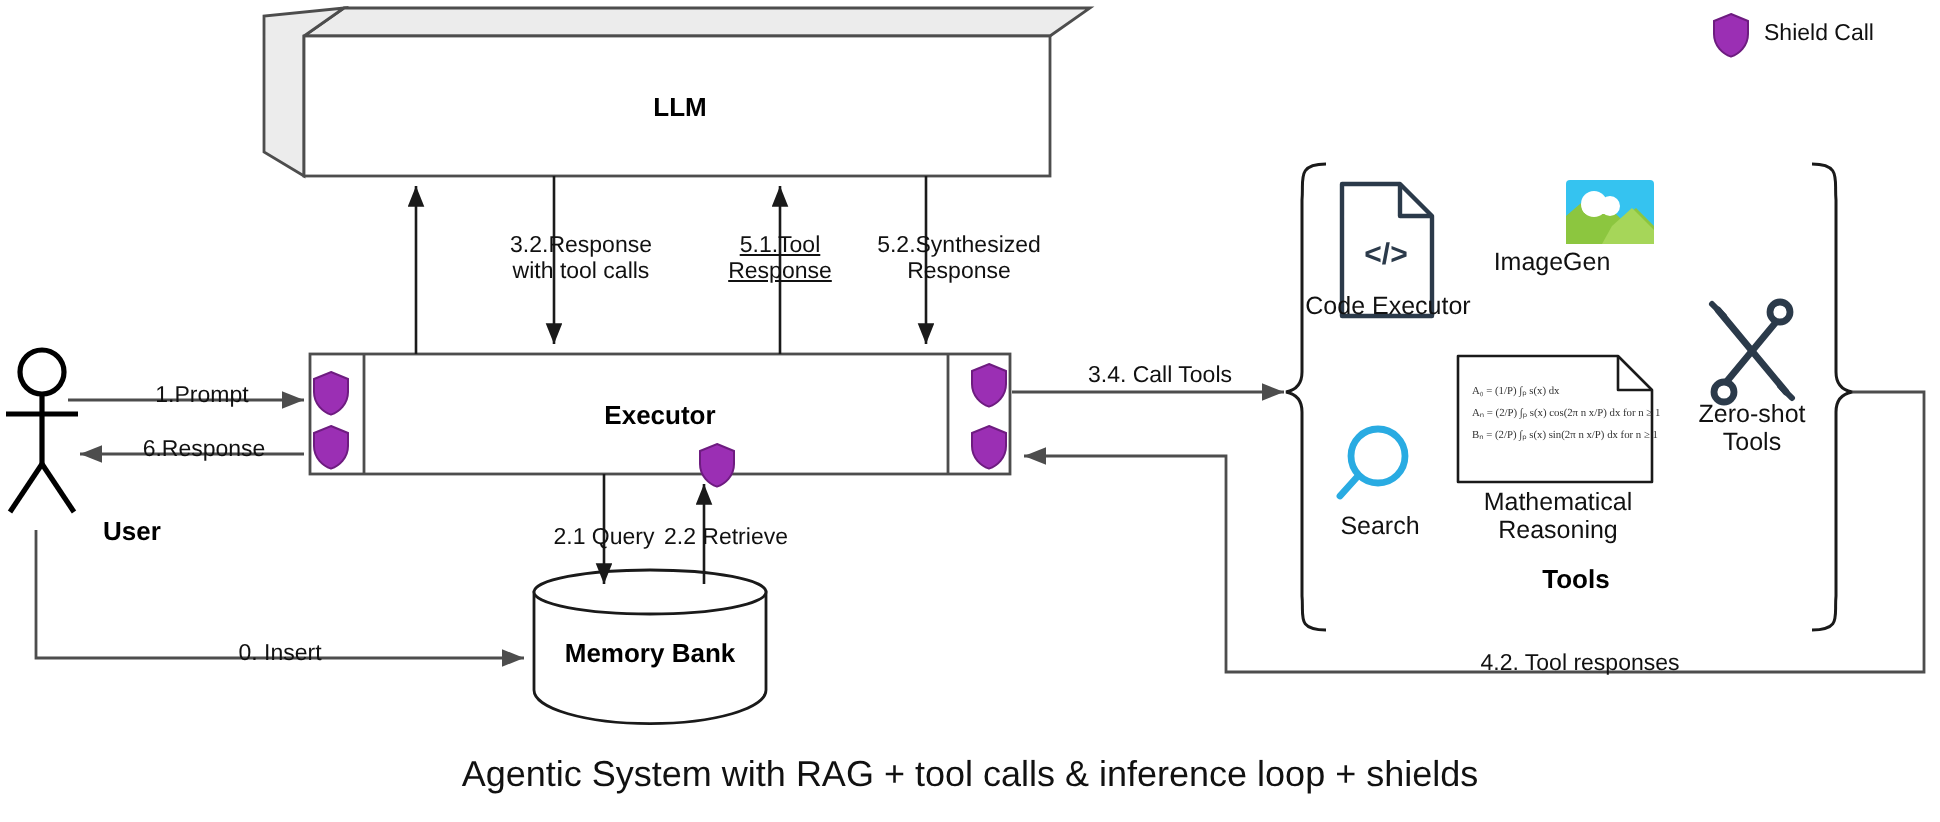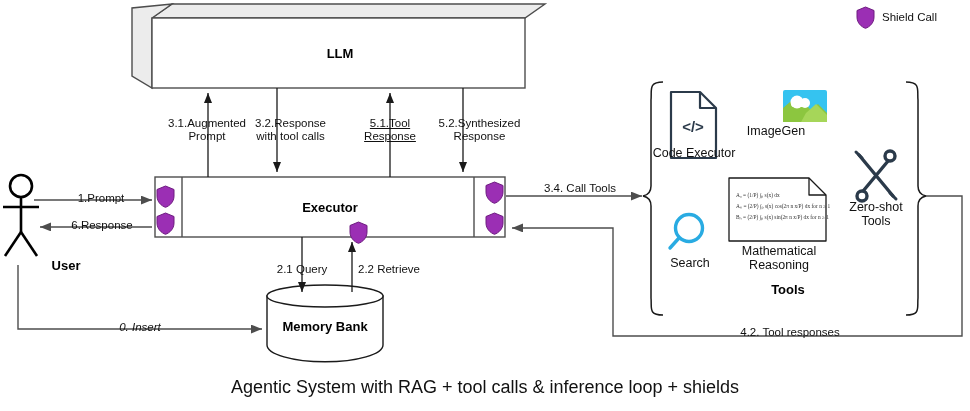--- a/index.html
+++ b/index.html
@@ -144,35 +144,33 @@
   <svg class="shield" style="left:856px;top:6px;width:19px;height:23px;" viewBox="0 0 19 23">
     <path d="M9.5,1 L18,4.5 L18,11 C18,17 13.5,21 9.5,22.3 C5.5,21 1,17 1,11 L1,4.5 Z" fill="#9B2FB4" stroke="#6E1C80" stroke-width="1"></path>
   </svg>
 
   <div class="node-title" style="left:250px;top:46px;width:180px;">LLM</div>
   <div class="node-title" style="left:240px;top:200px;width:180px;">Executor</div>
   <div class="node-title" style="left:265px;top:319px;width:120px;">Memory Bank</div>
   <div class="node-title" style="left:0px;top:258px;width:44px;padding-left:44px;">User</div>
   <div class="node-title" style="left:728px;top:282px;width:120px;">Tools</div>
 
-  <div class="lbl" style="left:142px;top:117px;width:130px;">3.1.Augmented
-Prompt</div>
   <div class="lbl" style="left:233px;top:117px;width:115px;text-align:center;">3.2.Response
 with tool calls</div>
   <div class="lbl" style="left:340px;top:117px;width:100px;text-decoration:underline;">5.1.Tool
 Response</div>
   <div class="lbl" style="left:422px;top:117px;width:115px;">5.2.Synthesized
 Response</div>
 
   <div class="lbl" style="left:56px;top:192px;width:90px;">1.Prompt</div>
   <div class="lbl" style="left:52px;top:219px;width:100px;text-align:center;">6.Response</div>
-  <div class="lbl" style="left:95px;top:321px;width:90px;font-style:italic;">0. Insert</div>
+  <div class="lbl" style="left:95px;top:321px;width:90px;">0. Insert</div>
 
   <div class="lbl" style="left:262px;top:263px;width:80px;">2.1 Query</div>
-  <div class="lbl" style="left:346px;top:263px;width:86px;">2.2 Retrieve</div>
+  <div class="lbl" style="left:320px;top:263px;width:86px;">2.2 Retrieve</div>
 
   <div class="lbl" style="left:525px;top:182px;width:110px;">3.4. Call Tools</div>
   <div class="lbl" style="left:670px;top:326px;width:240px;">4.2. Tool responses</div>
 
   <div class="tool-cap" style="left:646px;top:146px;width:96px;">Code Executor</div>
   <div class="tool-cap" style="left:733px;top:124px;width:86px;">ImageGen</div>
   <div class="tool-cap" style="left:654px;top:256px;width:72px;">Search</div>
   <div class="tool-cap" style="left:731px;top:244px;width:96px;">Mathematical
 Reasoning</div>
   <div class="tool-cap" style="left:838px;top:200px;width:76px;">Zero-shot

